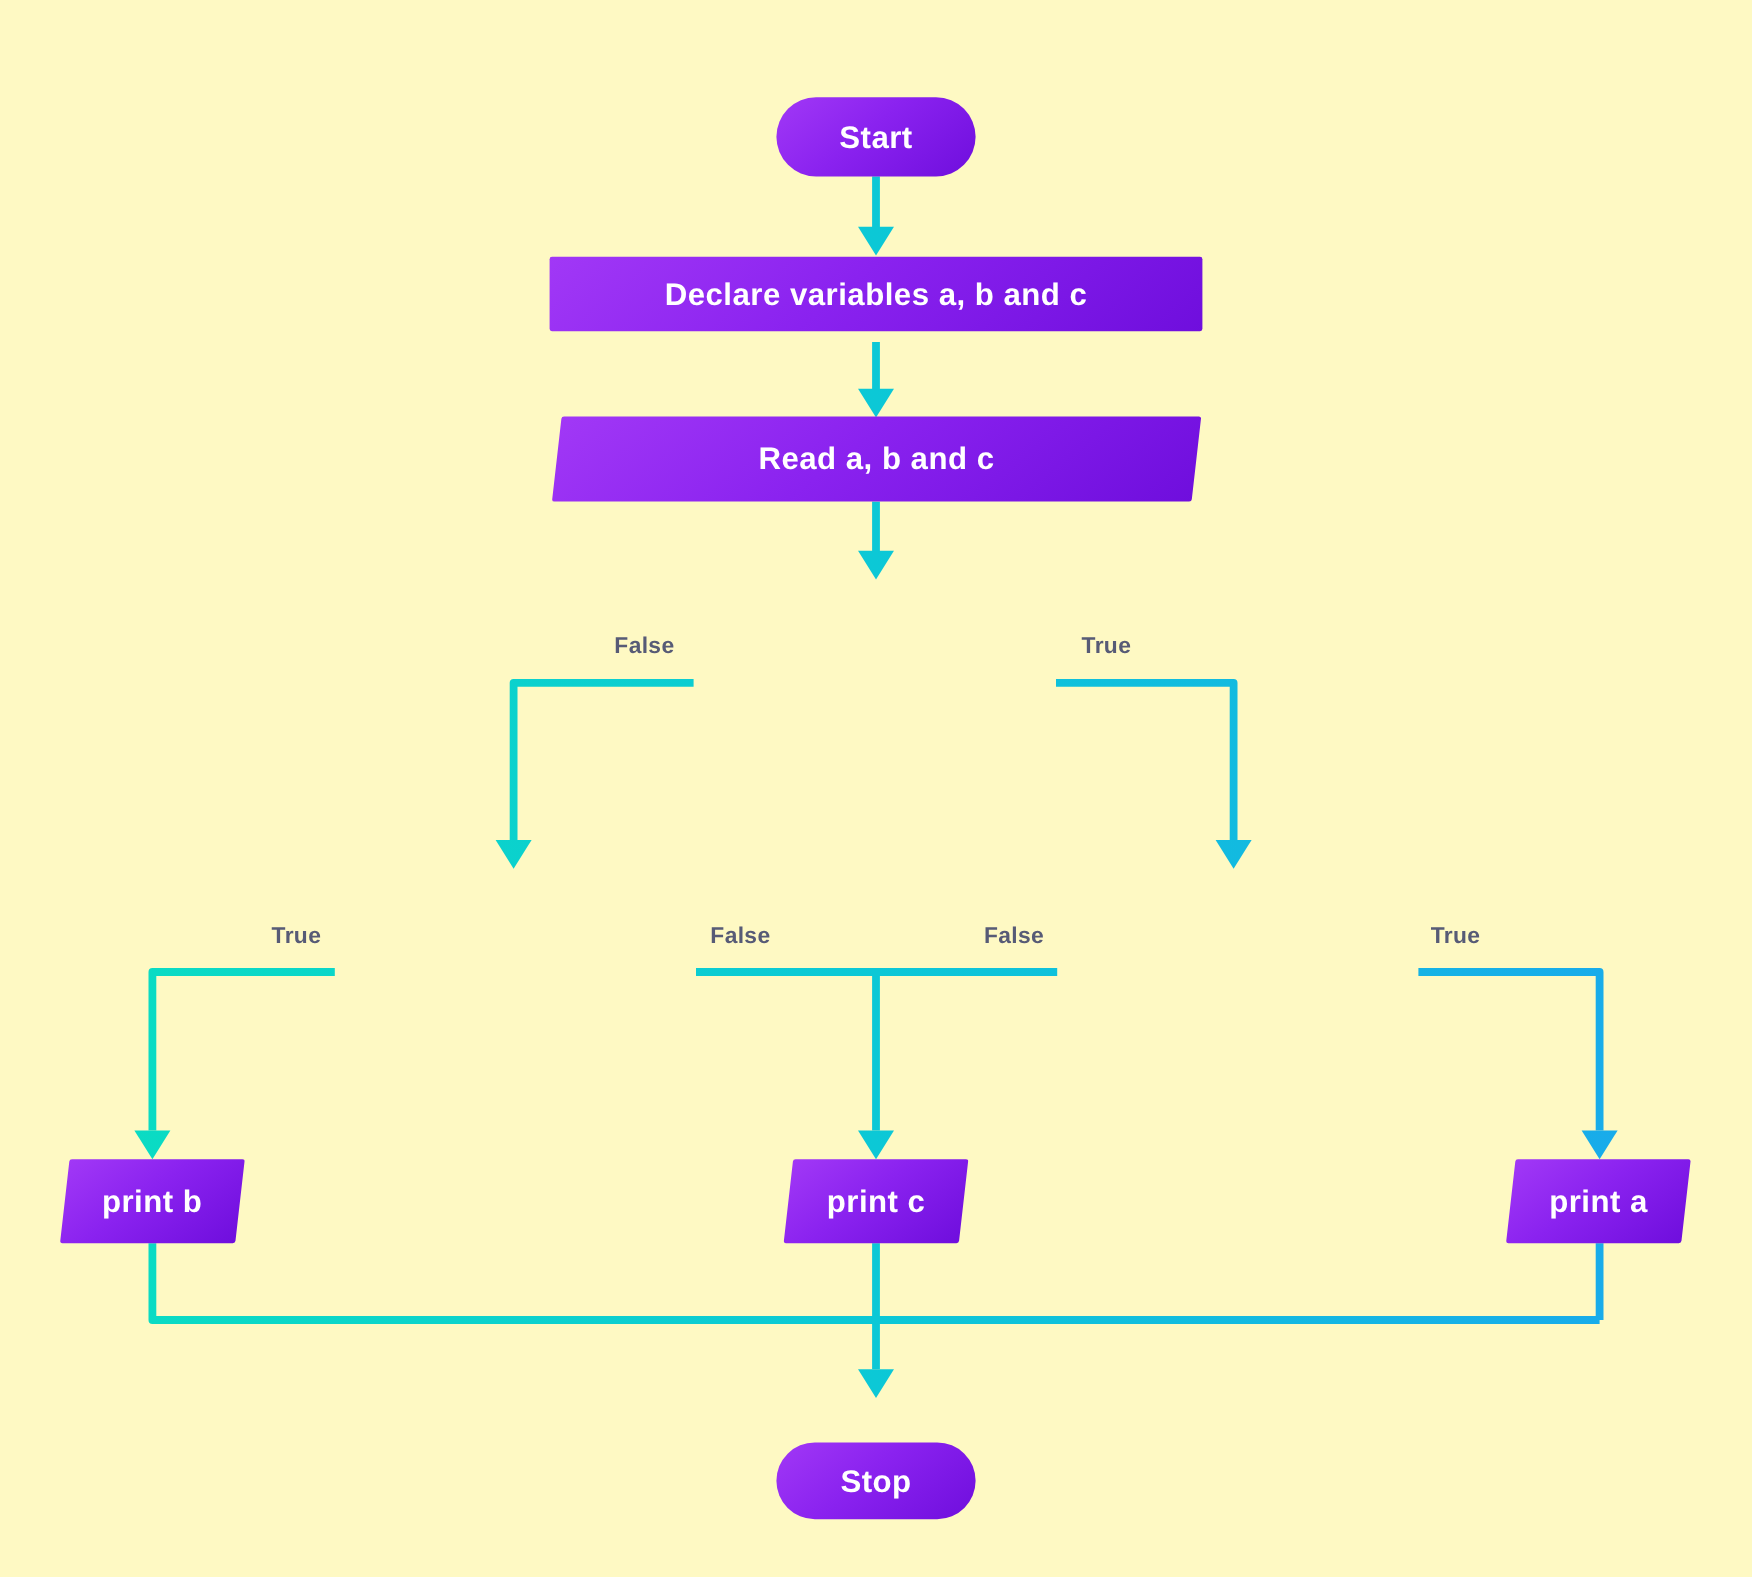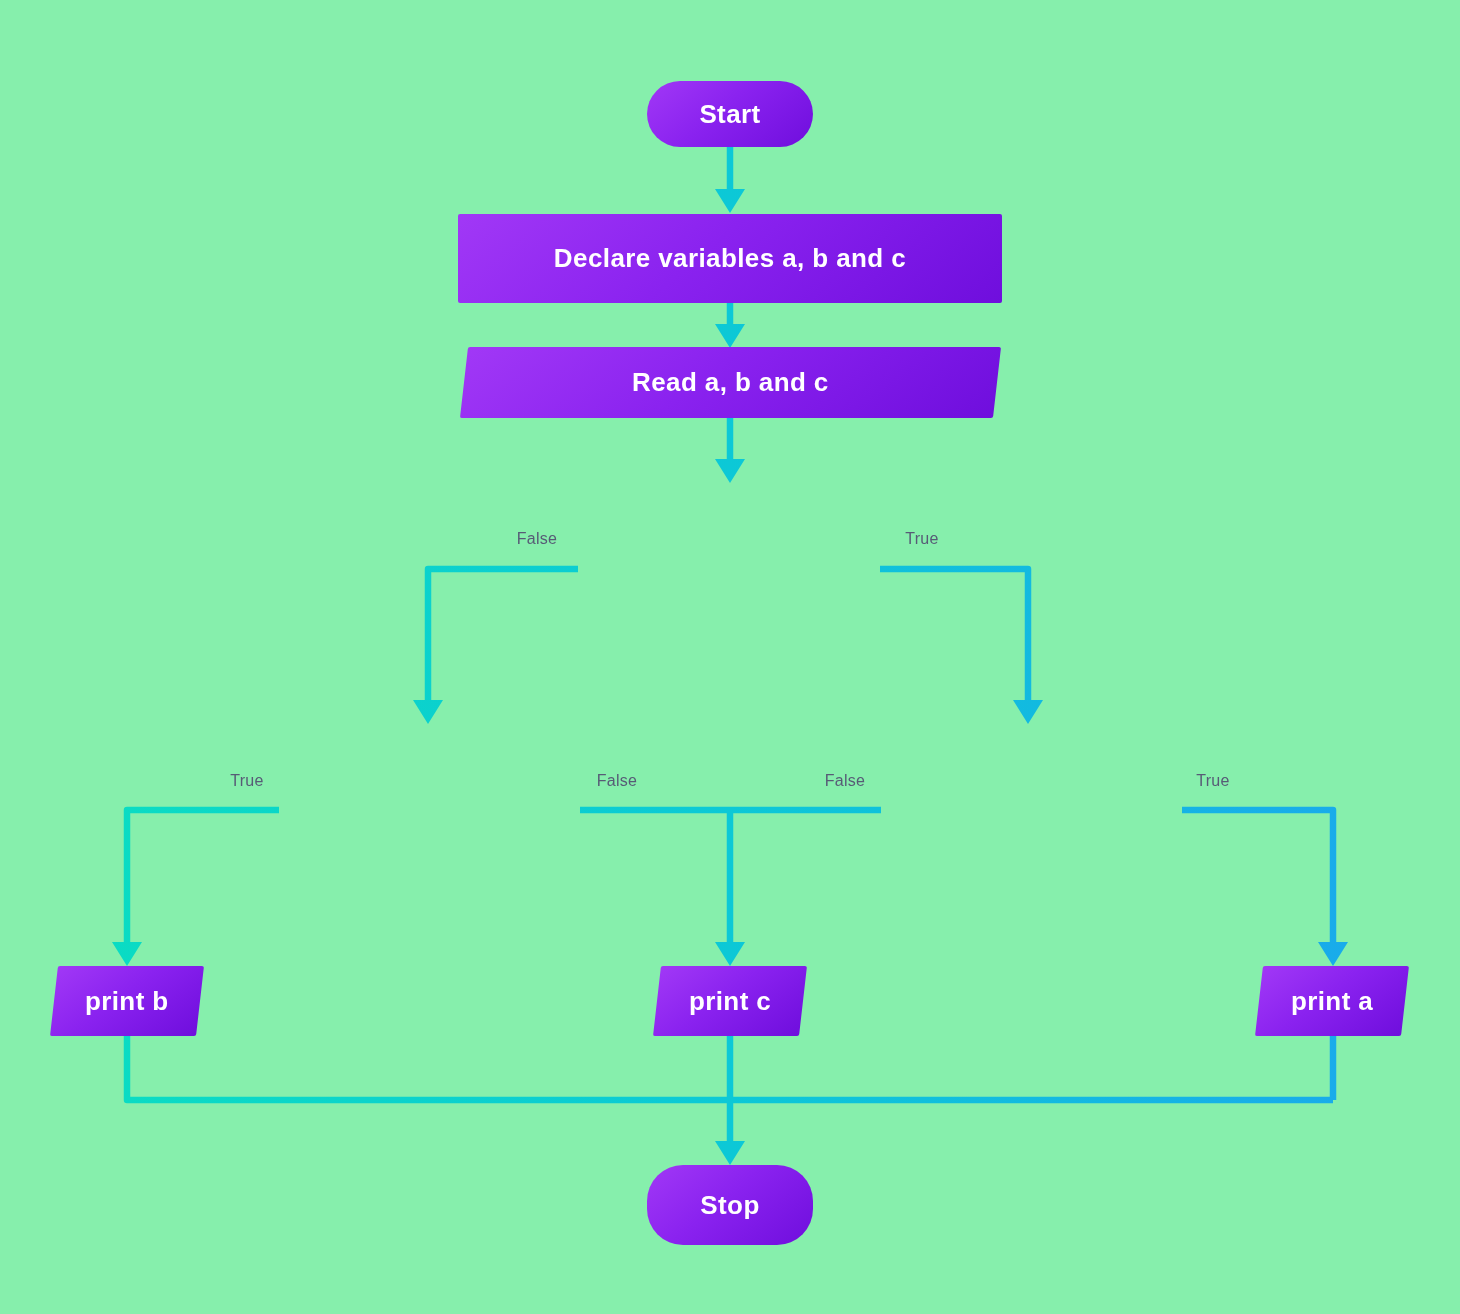--- a/index.html
+++ b/index.html
@@ -5,21 +5,21 @@
   html, body {
     margin: 0;
     padding: 0;
     background: #f4f5fa;
     font-family: "Liberation Sans", "DejaVu Sans", sans-serif;
   }
   .stage {
     position: relative;
     width: 1460px;
     height: 1314px;
-    background: #86efac;
+    background: #fef9c3;
     overflow: hidden;
   }
   .connectors {
     position: absolute;
     left: 0;
     top: 0;
     z-index: 0;
   }
   .node {
     position: absolute;
@@ -45,22 +45,22 @@
   .io > span { transform: skewX(6.5deg); }
   .decision {
     background: linear-gradient(150deg, #9c35f5 0%, #8322ee 45%, #6d0cdf 100%);
     -webkit-clip-path: polygon(50% 0%, 100% 50%, 50% 100%, 0% 50%);
     clip-path: polygon(50% 0%, 100% 50%, 50% 100%, 0% 50%);
   }
   .edge-label {
     position: absolute;
     z-index: 1;
     transform: translate(-50%, -50%);
-    font-size: 16px;
-    font-weight: normal;
+    font-size: 19px;
+    font-weight: bold;
     color: #575b76;
     letter-spacing: 0.3px;
     white-space: nowrap;
   }
 </style>
 </head>
 <body>
 
 <div class="stage">
 
@@ -96,21 +96,21 @@
       <polygon points="715,942 745,942 730,966"></polygon>
       <polygon points="1318,942 1348,942 1333,966"></polygon>
       <polygon points="715,1141 745,1141 730,1165"></polygon>
     </g>
   </svg>
 
   <div class="node terminator" style="left:647px; top:81px; width:166px; height:66px;">
     <span>Start</span>
   </div>
 
-  <div class="node process" style="left:458px; top:214px; width:544px; height:89px;align-items:center;">
+  <div class="node process" style="left:458px; top:214px; width:544px; height:62px;align-items:center;">
     <span>Declare variables a, b and c</span>
   </div>
 
   <div class="node io" style="left:464px; top:347px; width:533px; height:71px;">
     <span>Read a, b and c</span>
   </div>
 
 
 
 
@@ -119,21 +119,21 @@
   </div>
 
   <div class="node io" style="left:657px; top:966px; width:146px; height:70px;">
     <span>print c</span>
   </div>
 
   <div class="node io" style="left:1259px; top:966px; width:146px; height:70px;">
     <span>print a</span>
   </div>
 
-  <div class="node terminator" style="left:647px; top:1165px; width:166px; height:80px;">
+  <div class="node terminator" style="left:647px; top:1202px; width:166px; height:64px;">
     <span>Stop</span>
   </div>
 
   <div class="edge-label" style="left:537px; top:539px;">False</div>
   <div class="edge-label" style="left:922px; top:539px;">True</div>
   <div class="edge-label" style="left:247px; top:781px;">True</div>
   <div class="edge-label" style="left:617px; top:781px;">False</div>
   <div class="edge-label" style="left:845px; top:781px;">False</div>
   <div class="edge-label" style="left:1213px; top:781px;">True</div>
 

